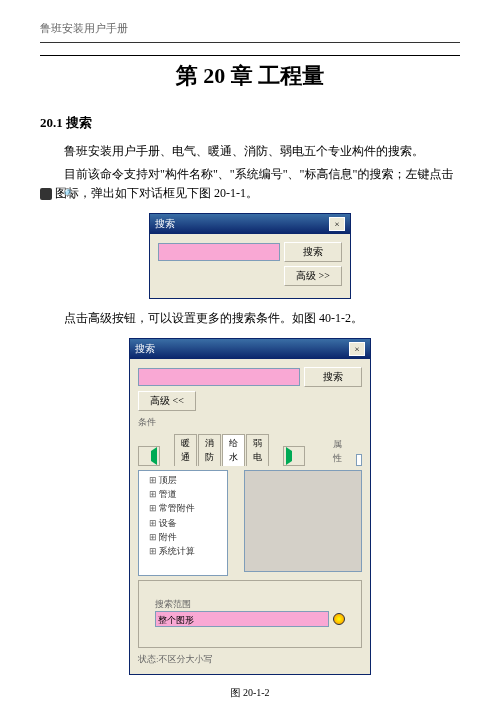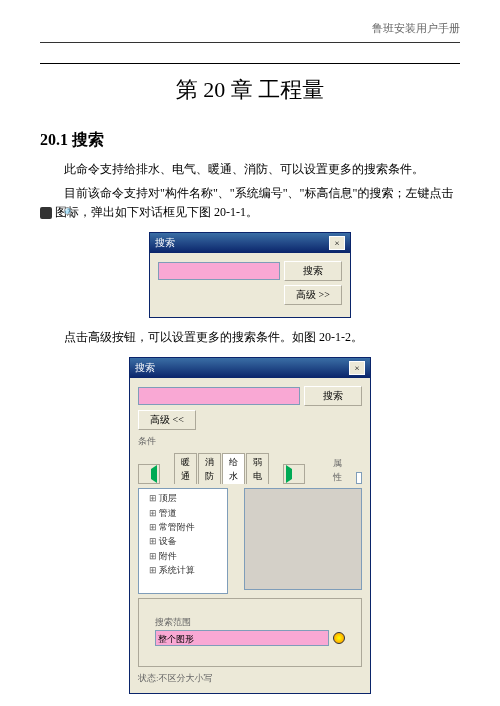--- a/index.html
+++ b/index.html
@@ -1,19 +1,19 @@
 <!DOCTYPE html>
 <html><head>
 <meta charset="utf-8">
 <style>
 body{margin:0;font-family:"SimSun","Microsoft YaHei",serif;background:#fff;color:#000;font-size:12px;line-height:1.6}
 .page{width:500px;margin:0 auto;padding:20px 40px 40px;box-sizing:border-box}
-.header{text-align:right;color:#666;font-size:11px;border-bottom:1px solid #333;padding-bottom:4px;margin-bottom:20px}
-h1{text-align:center;font-size:22px;font-weight:normal;margin:8px 0 20px}
-h2{font-size:16px;font-weight:bold;margin:10px 0 8px}
+.header{text-align:left;color:#666;font-size:11px;border-bottom:1px solid #333;padding-bottom:4px;margin-bottom:12px}
+h1{text-align:center;font-size:22px;font-weight:bold;margin:2px 0 20px}
+h2{font-size:13px;font-weight:bold;margin:10px 0 8px}
 p{margin:4px 0;text-indent:2em}
 .hr{border-top:1px solid #000;margin:2px 0}
 .dialog{background:#ece9d8;border:1px solid #0a246a;width:200px;margin:10px auto;font-size:10px}
 .titlebar{background:linear-gradient(#3a6ea5,#0a246a);color:#fff;padding:2px 5px;display:flex;justify-content:space-between;align-items:center;font-size:10px}
 .closebtn{background:#ece9d8;color:#000;width:14px;height:12px;text-align:center;line-height:12px;border:1px solid #fff;font-size:9px}
 .dlgbody{padding:8px;background:#ece9d8}
 .row{display:flex;gap:4px;margin-bottom:4px;align-items:center}
 .input{flex:1;height:16px;border:1px solid #7f9db9;background:#f9a8d4}
 .btn{background:#ece9d8;border:1px solid #aca899;border-top-color:#fff;border-left-color:#fff;padding:1px 8px;font-size:10px;min-width:40px;text-align:center;cursor:pointer}
 .dialog2{background:#ece9d8;border:1px solid #0a246a;width:240px;margin:10px auto;font-size:10px}
@@ -43,21 +43,21 @@
 <body>
 
 <div class="page">
   <div class="header">鲁班安装用户手册</div>
   <div class="hr"></div>
 
   <h1>第 20 章 工程量</h1>
 
   <h2>20.1 搜索</h2>
 
-  <p>此命令支持给排水、电气、暖通、消防、可以设置更多的搜索条件。</p>
+  <p>鲁班安装用户手册、电气、暖通、消防、弱电五个专业构件的搜索。</p>
   <p>
     <span>目前该命令支持对"构件名称"、"系统编号"、"标高信息"的搜索；左键点击</span>
     <span class="binoculars"></span>
     <span>图标，弹出如下对话框见下图 20-1-1。</span>
   </p>
 
   <div class="dialog">
     <div class="titlebar">
       <span>搜索</span>
       <span class="closebtn">×</span>
@@ -66,21 +66,21 @@
       <div class="row">
         <div class="input"></div>
         <div class="btn">搜索</div>
       </div>
       <div class="row" style="justify-content:flex-end">
         <div class="btn">高级 &gt;&gt;</div>
       </div>
     </div>
   </div>
 
-  <p>点击高级按钮，可以设置更多的搜索条件。如图 20-1-2。</p>
+  <p>点击高级按钮，可以设置更多的搜索条件。如图 40-1-2。</p>
 
   <div class="dialog2">
     <div class="titlebar">
       <span>搜索</span>
       <span class="closebtn">×</span>
     </div>
     <div class="dlgbody">
       <div class="row">
         <div class="input"></div>
         <div class="btn">搜索</div>

